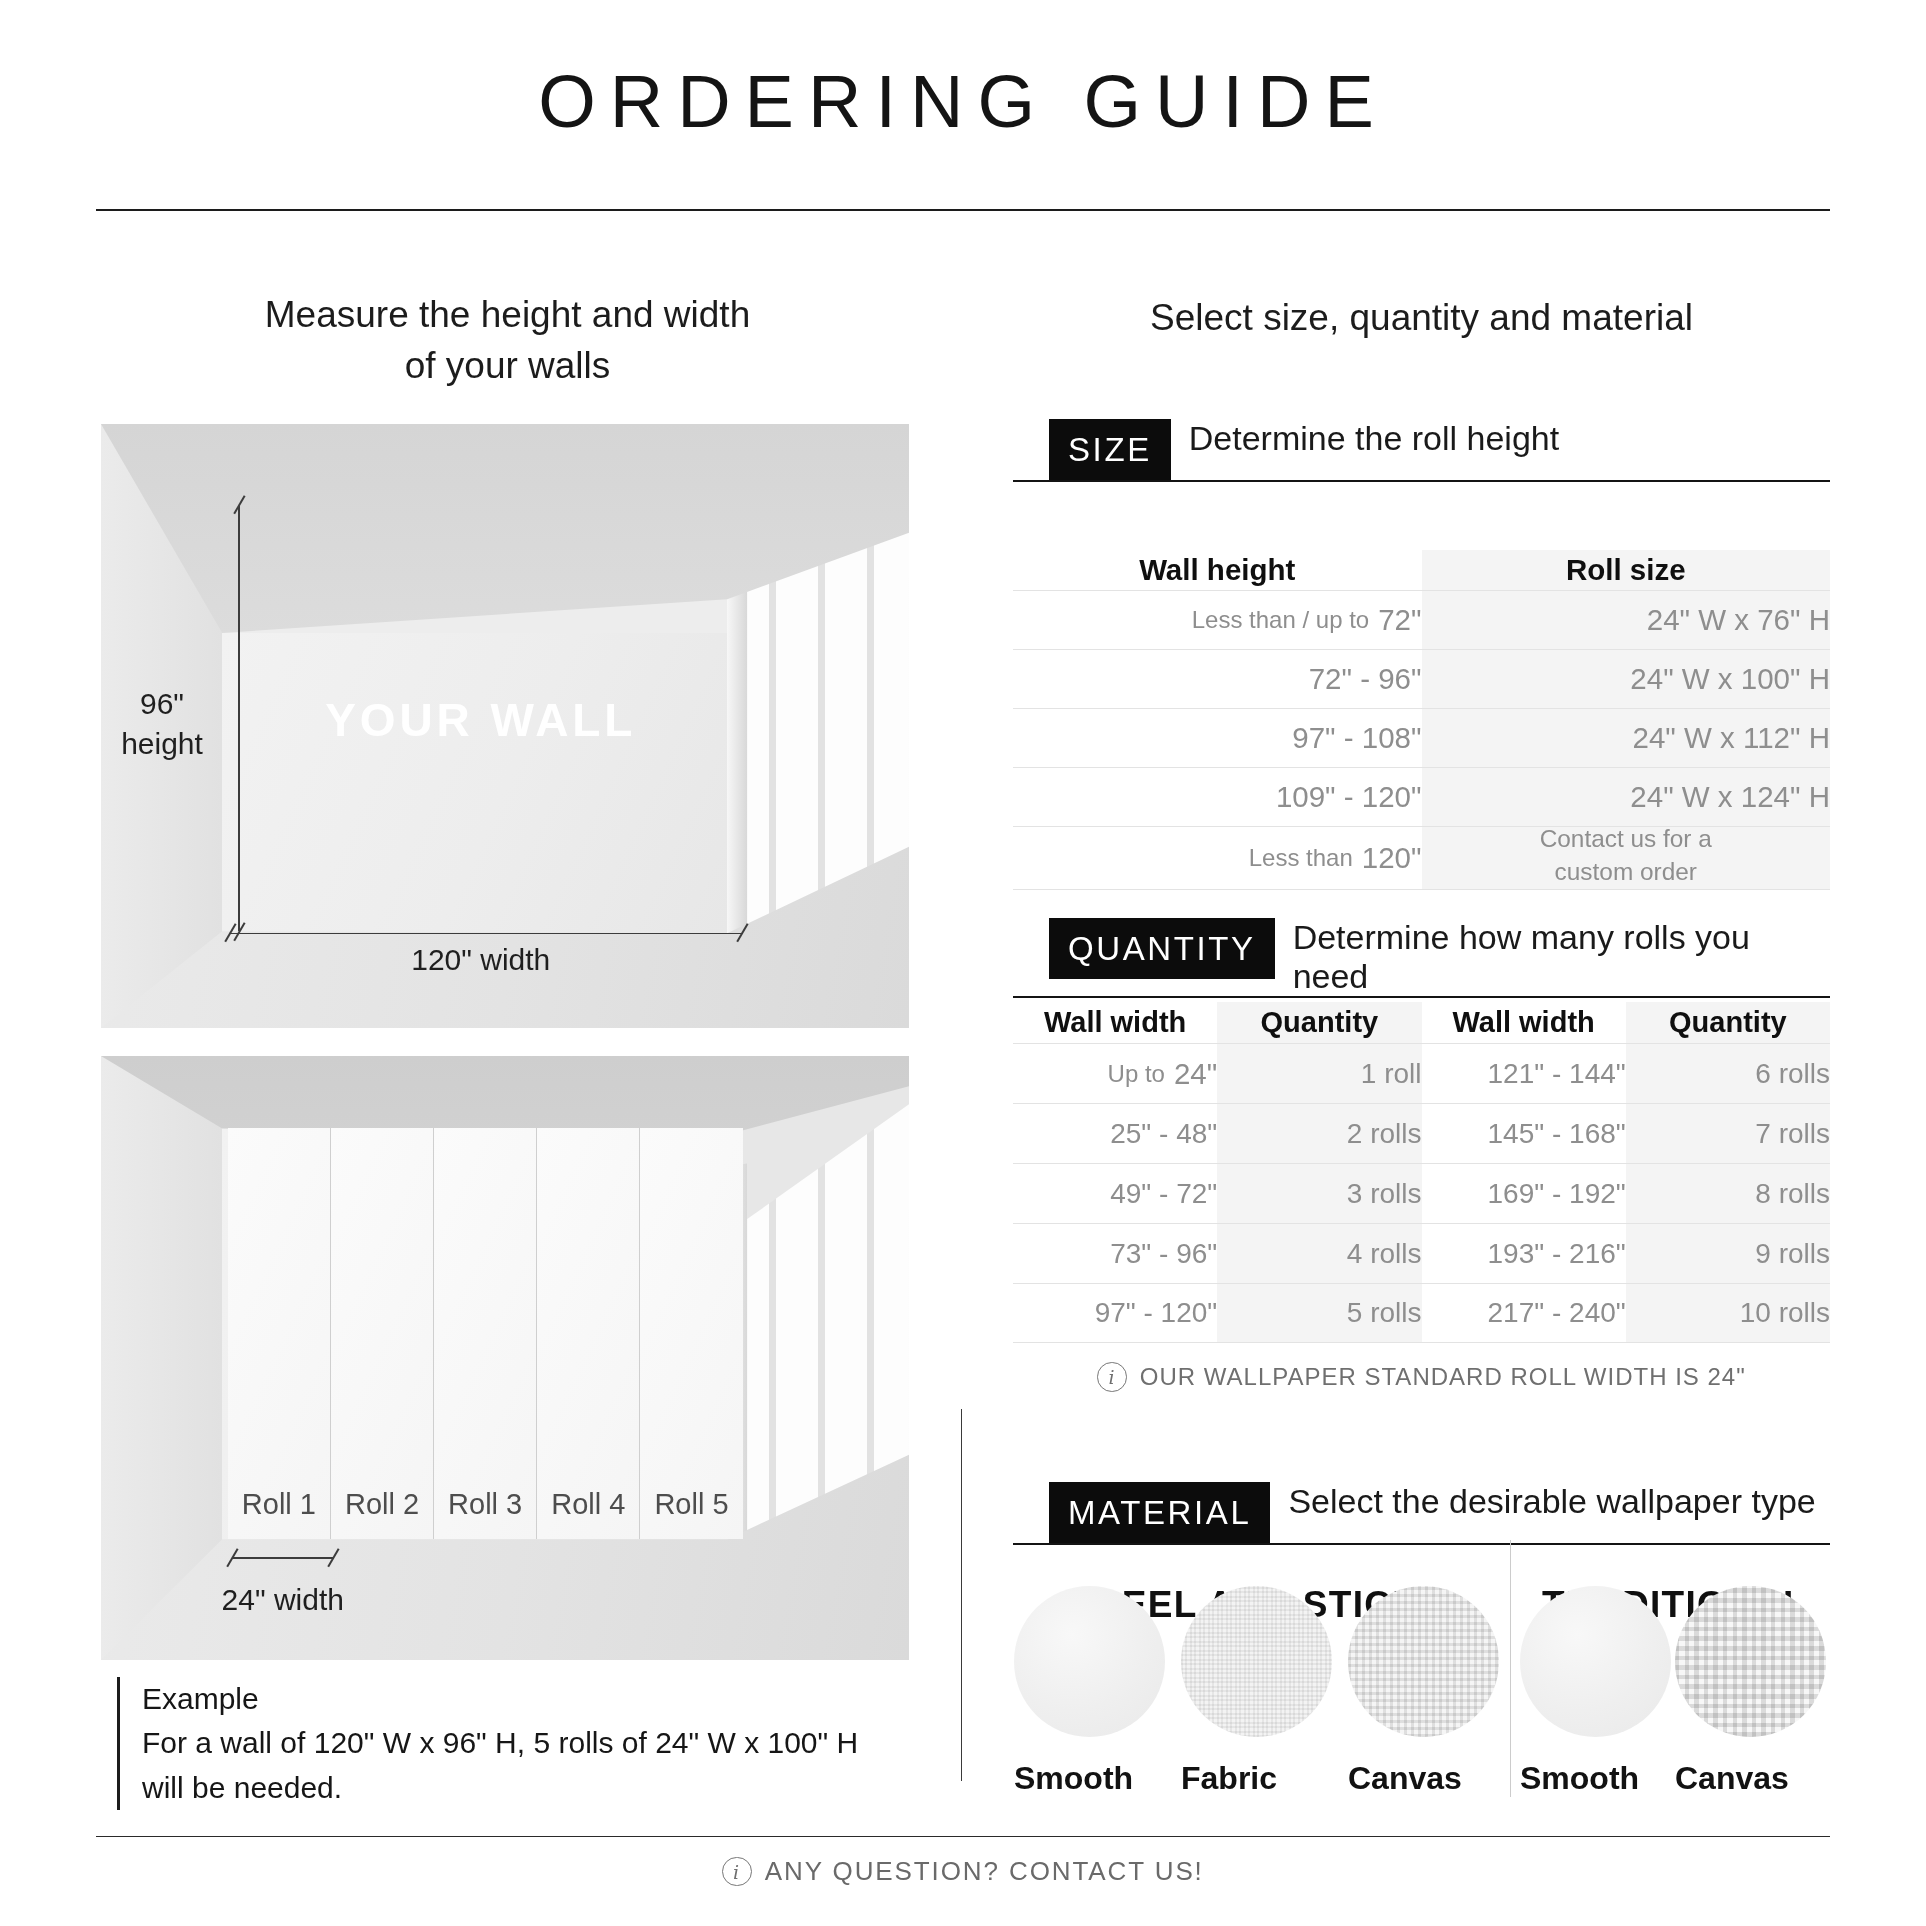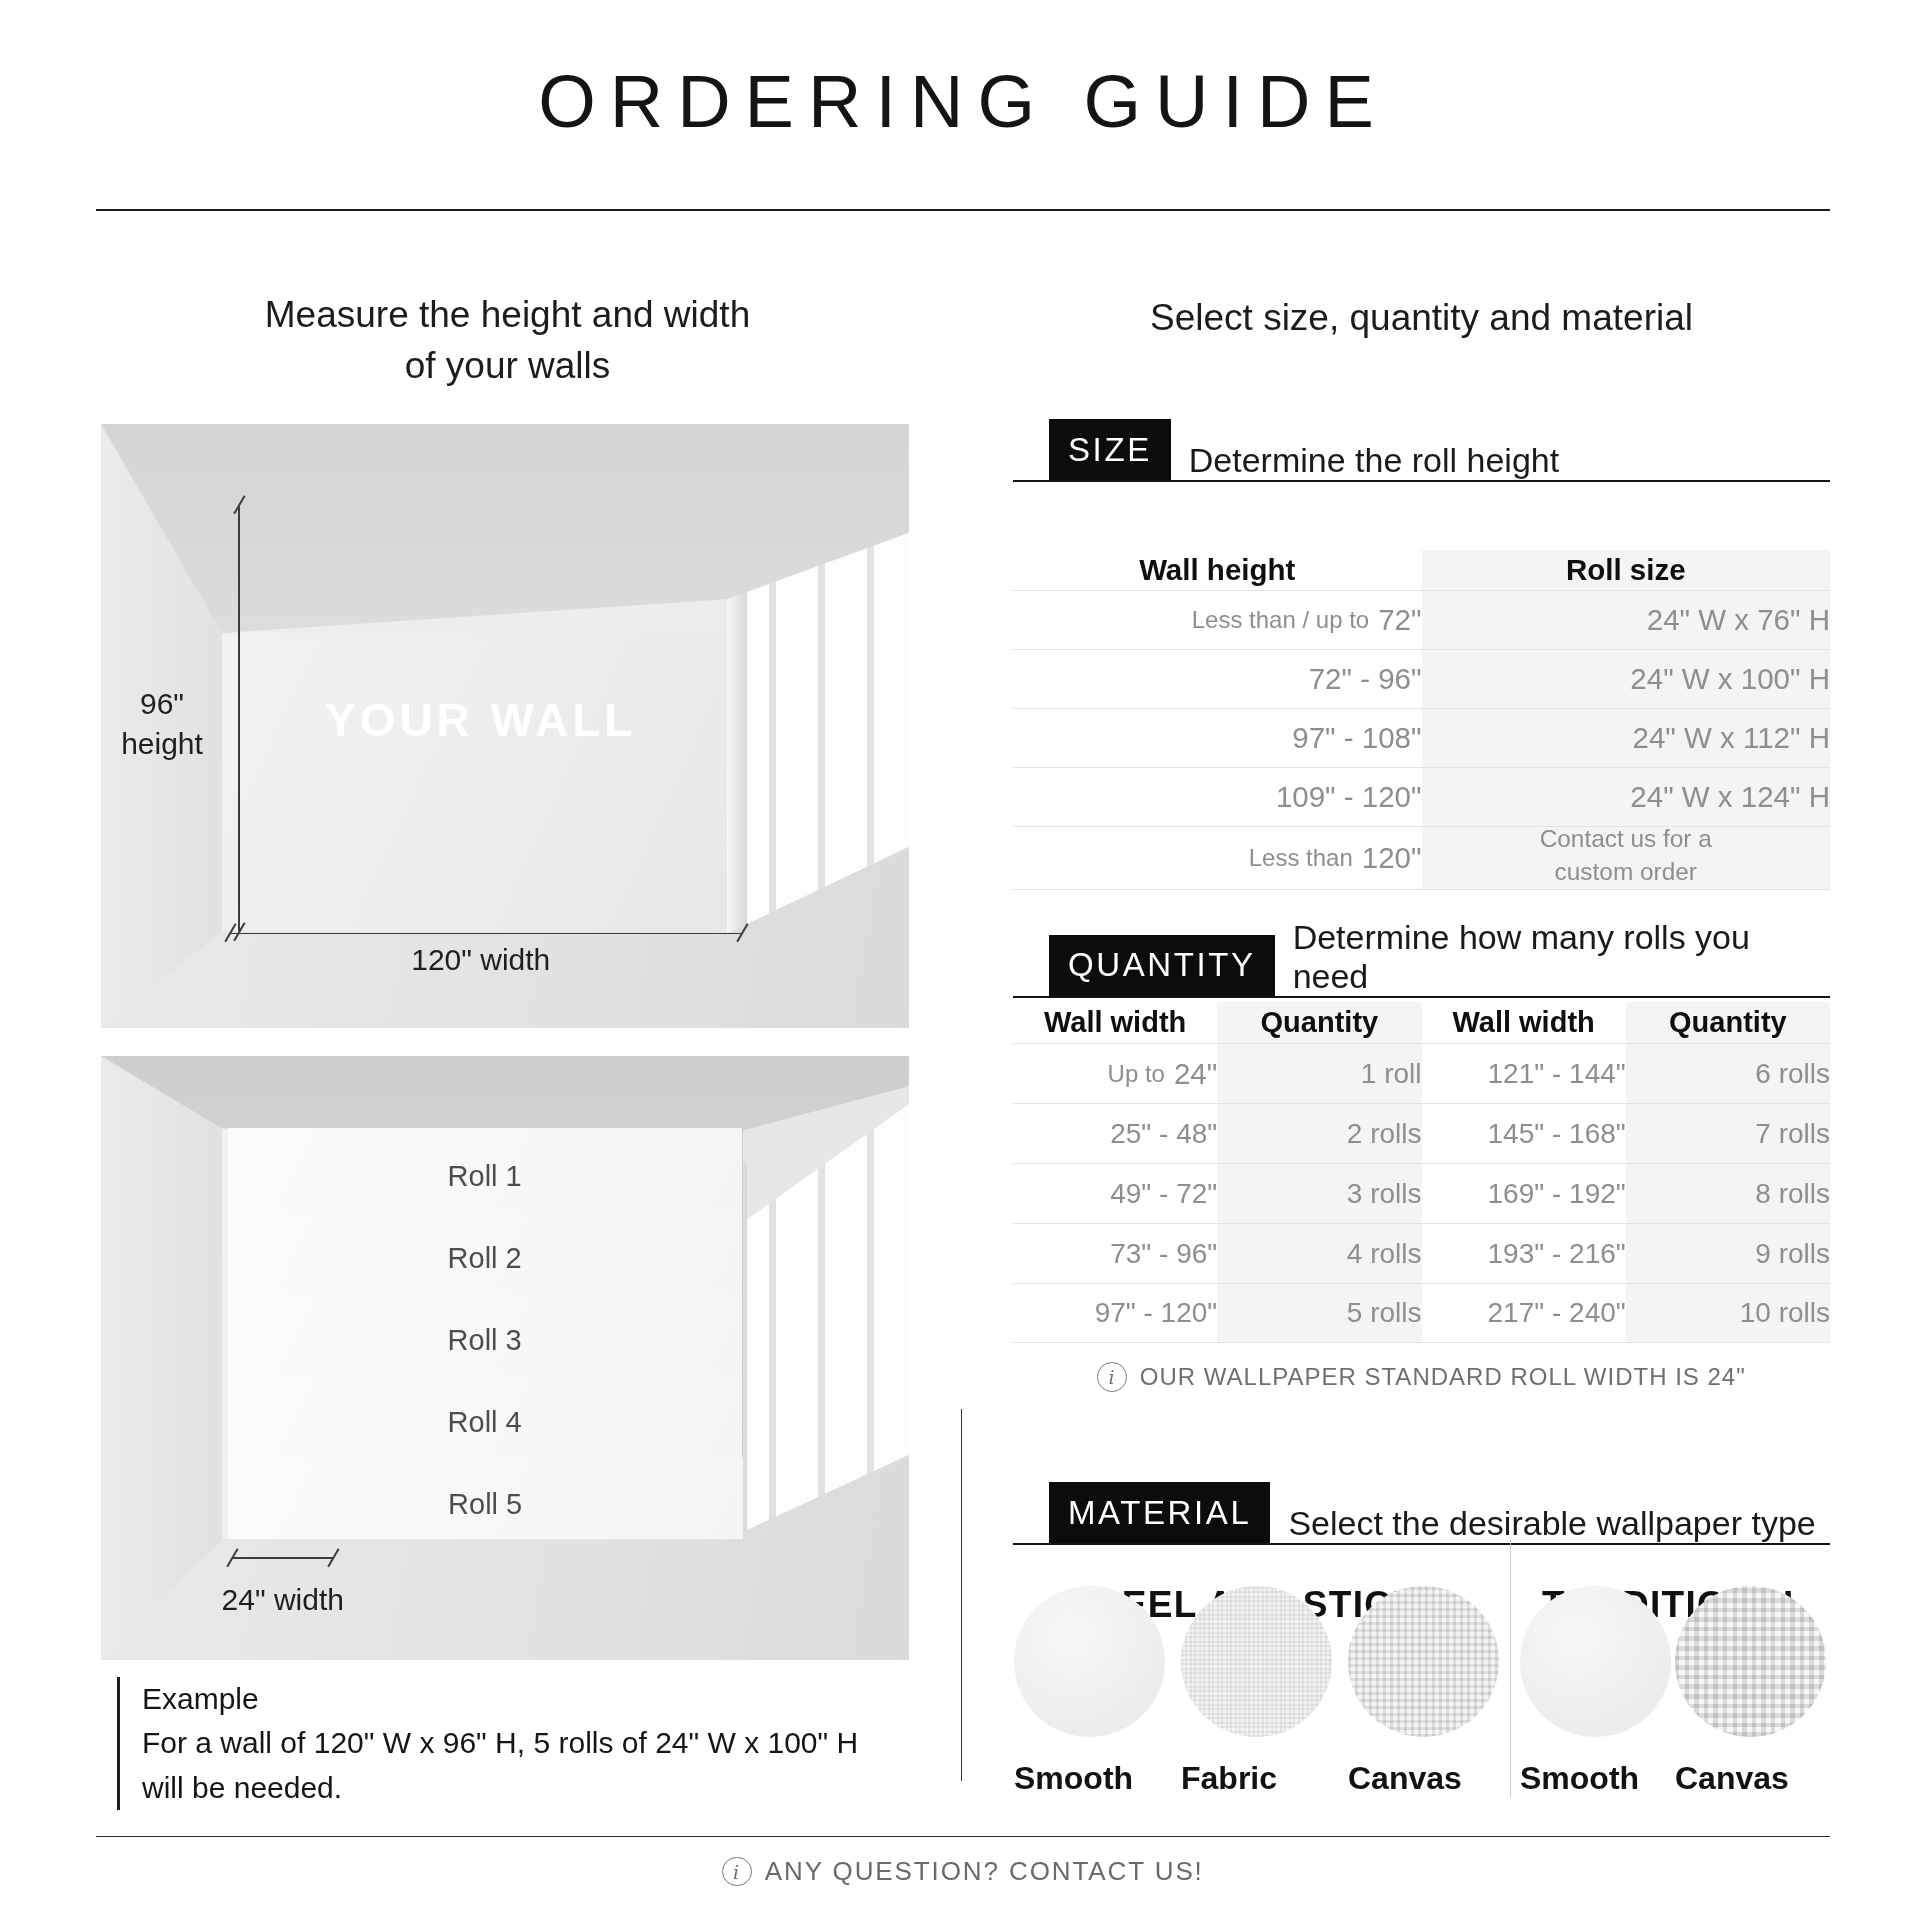--- a/index.html
+++ b/index.html
@@ -41,21 +41,21 @@
   .room .floor { position:absolute; inset:0; z-index:2;
     background:linear-gradient(100deg,#ebebeb 0%,#e3e3e3 55%,#dadada 100%);
     clip-path:polygon(0 100%,15% 84%,77.5% 84.3%,100% 70%,100% 100%); }
 
   .room2 .ceiling { clip-path:polygon(0 0,100% 0,100% 5%,77.5% 13%,15% 12%);
     background:linear-gradient(180deg,#cecece 0%,#dbdbdb 60%,#e6e6e6 100%); }
   .room2 .wall { top:12%; height:68%; }
   .room2 .floor { clip-path:polygon(0 100%,15% 80%,77.5% 80%,100% 66%,100% 100%); }
 
   .panels { position:absolute; left:15.7%; top:12%; width:63.7%; height:68%;
-    display:flex; z-index:3;flex-direction:column; }
+    display:flex; z-index:3; }
   .panel { flex:1; position:relative; border-right:1.3px solid #cfcfcf;
     background:linear-gradient(115deg,#fbfbfb,#f5f5f5);
     display:flex; align-items:flex-end; justify-content:center; padding-bottom:18px; }
   .panel:last-child { border-right:none; }
   .panel span { font-size:29px; color:#4d4d4d; }
 
   .dim { background:#3c3c3c; position:absolute; z-index:4; }
   .dim-v { left:17%; top:13.5%; height:70.5%; width:1.3px; }
   .dim-h { left:16%; top:84.2%; width:63.4%; height:1.3px; }
   .dim-24 { left:16.2%; top:83%; width:12.6%; height:1.3px; }
@@ -74,21 +74,21 @@
   .roll-width-label { position:absolute; left:12.5%; top:87.3%; width:20%; z-index:5;
     text-align:center; font-size:30px; color:#1f1f1f; }
 
   
   .example { position:absolute; left:117px; top:1677px; width:790px;
     border-left:3.2px solid #1c1c1c; padding-left:22px;
     font-size:30px; line-height:1.48; color:#161616; }
 
   
   .sec-head { position:absolute; left:1013px; width:817px; display:flex;
-    align-items:flex-end; border-bottom:2.6px solid #141414;padding-left:36px; }
+    align-items:flex-start; border-bottom:2.6px solid #141414;padding-left:36px; }
   .sec-head .badge { background:#0c0c0c; color:#ffffff; font-size:33px;
     letter-spacing:2.6px; padding:11.6px 19px; display:flex; align-items:center; }
   .sec-head .sec-title { font-size:34px; color:#1a1a1a; margin-left:18px;
     display:flex; align-items:center; }
   .size-head { top:419px; }
   .qty-head { top:918px; }
   .mat-head { top:1482px; }
 
   
   .tbl { position:absolute; left:1013px; width:817px; display:grid; }

